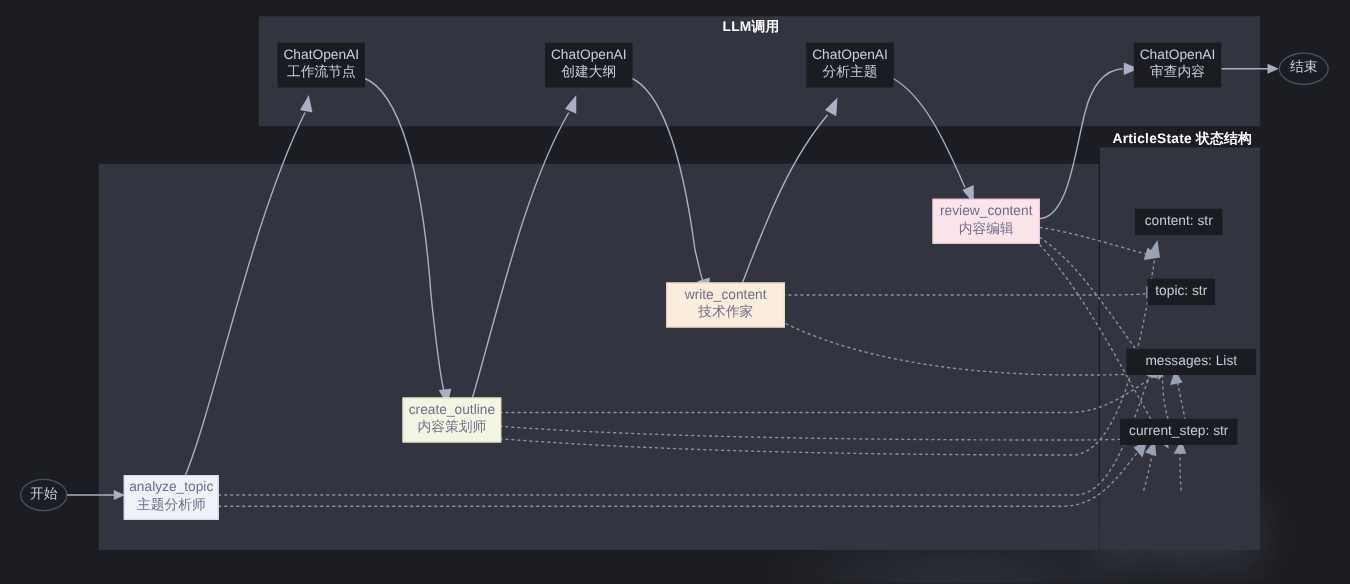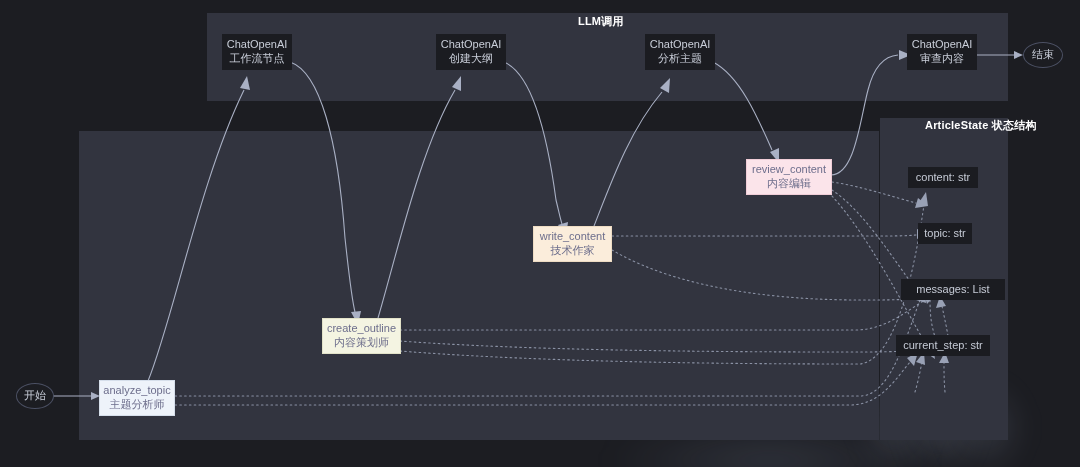--- a/index.html
+++ b/index.html
@@ -242,21 +242,21 @@
     </g>
     <g>
       <path class="edge-dot" d="M945,392 C944,382 944,372 944,362"></path>
       <polygon class="arrowhead-dim" points="945,352 939,363 949,363"></polygon>
     </g>
   </svg>
 
   <div class="panel-title" style="left:578px; top:14px;">LLM调用</div>
 
 
-  <div class="panel-title" style="left:890px; top:118px;margin-left:35px;">ArticleState 状态结构</div>
+  <div class="panel-title" style="left:890px; top:103px;">ArticleState 状态结构</div>
 
   <div class="node node-term" style="left:16px; top:383px; width:38px; height:26px;">
     <span class="ln1">开始</span>
   </div>
 
   <div class="node node-term" style="left:1023px; top:42px; width:40px; height:26px;">
     <span class="ln1">结束</span>
   </div>
 
   <div class="node node-llm" style="left:222px; top:34px; width:70px; height:36px;">
@@ -282,21 +282,21 @@
   <div class="node node-wf n-analyze" style="left:99px; top:380px; width:76px; height:36px;">
     <span class="ln1">analyze_topic</span>
     <span class="ln2">主题分析师</span>
   </div>
 
   <div class="node node-wf n-outline" style="left:322px; top:318px; width:79px; height:36px;">
     <span class="ln1">create_outline</span>
     <span class="ln2">内容策划师</span>
   </div>
 
-  <div class="node node-wf n-write" style="left:533px; top:226px; width:79px; height:36px;">
+  <div class="node node-wf n-write" style="left:533px; top:226px; width:95px; height:36px;">
     <span class="ln1">write_content</span>
     <span class="ln2">技术作家</span>
   </div>
 
   <div class="node node-wf n-review" style="left:746px; top:159px; width:86px; height:36px;">
     <span class="ln1">review_content</span>
     <span class="ln2">内容编辑</span>
   </div>
 
   <div class="node node-state" style="left:908px; top:167px; width:70px; height:21px;">

